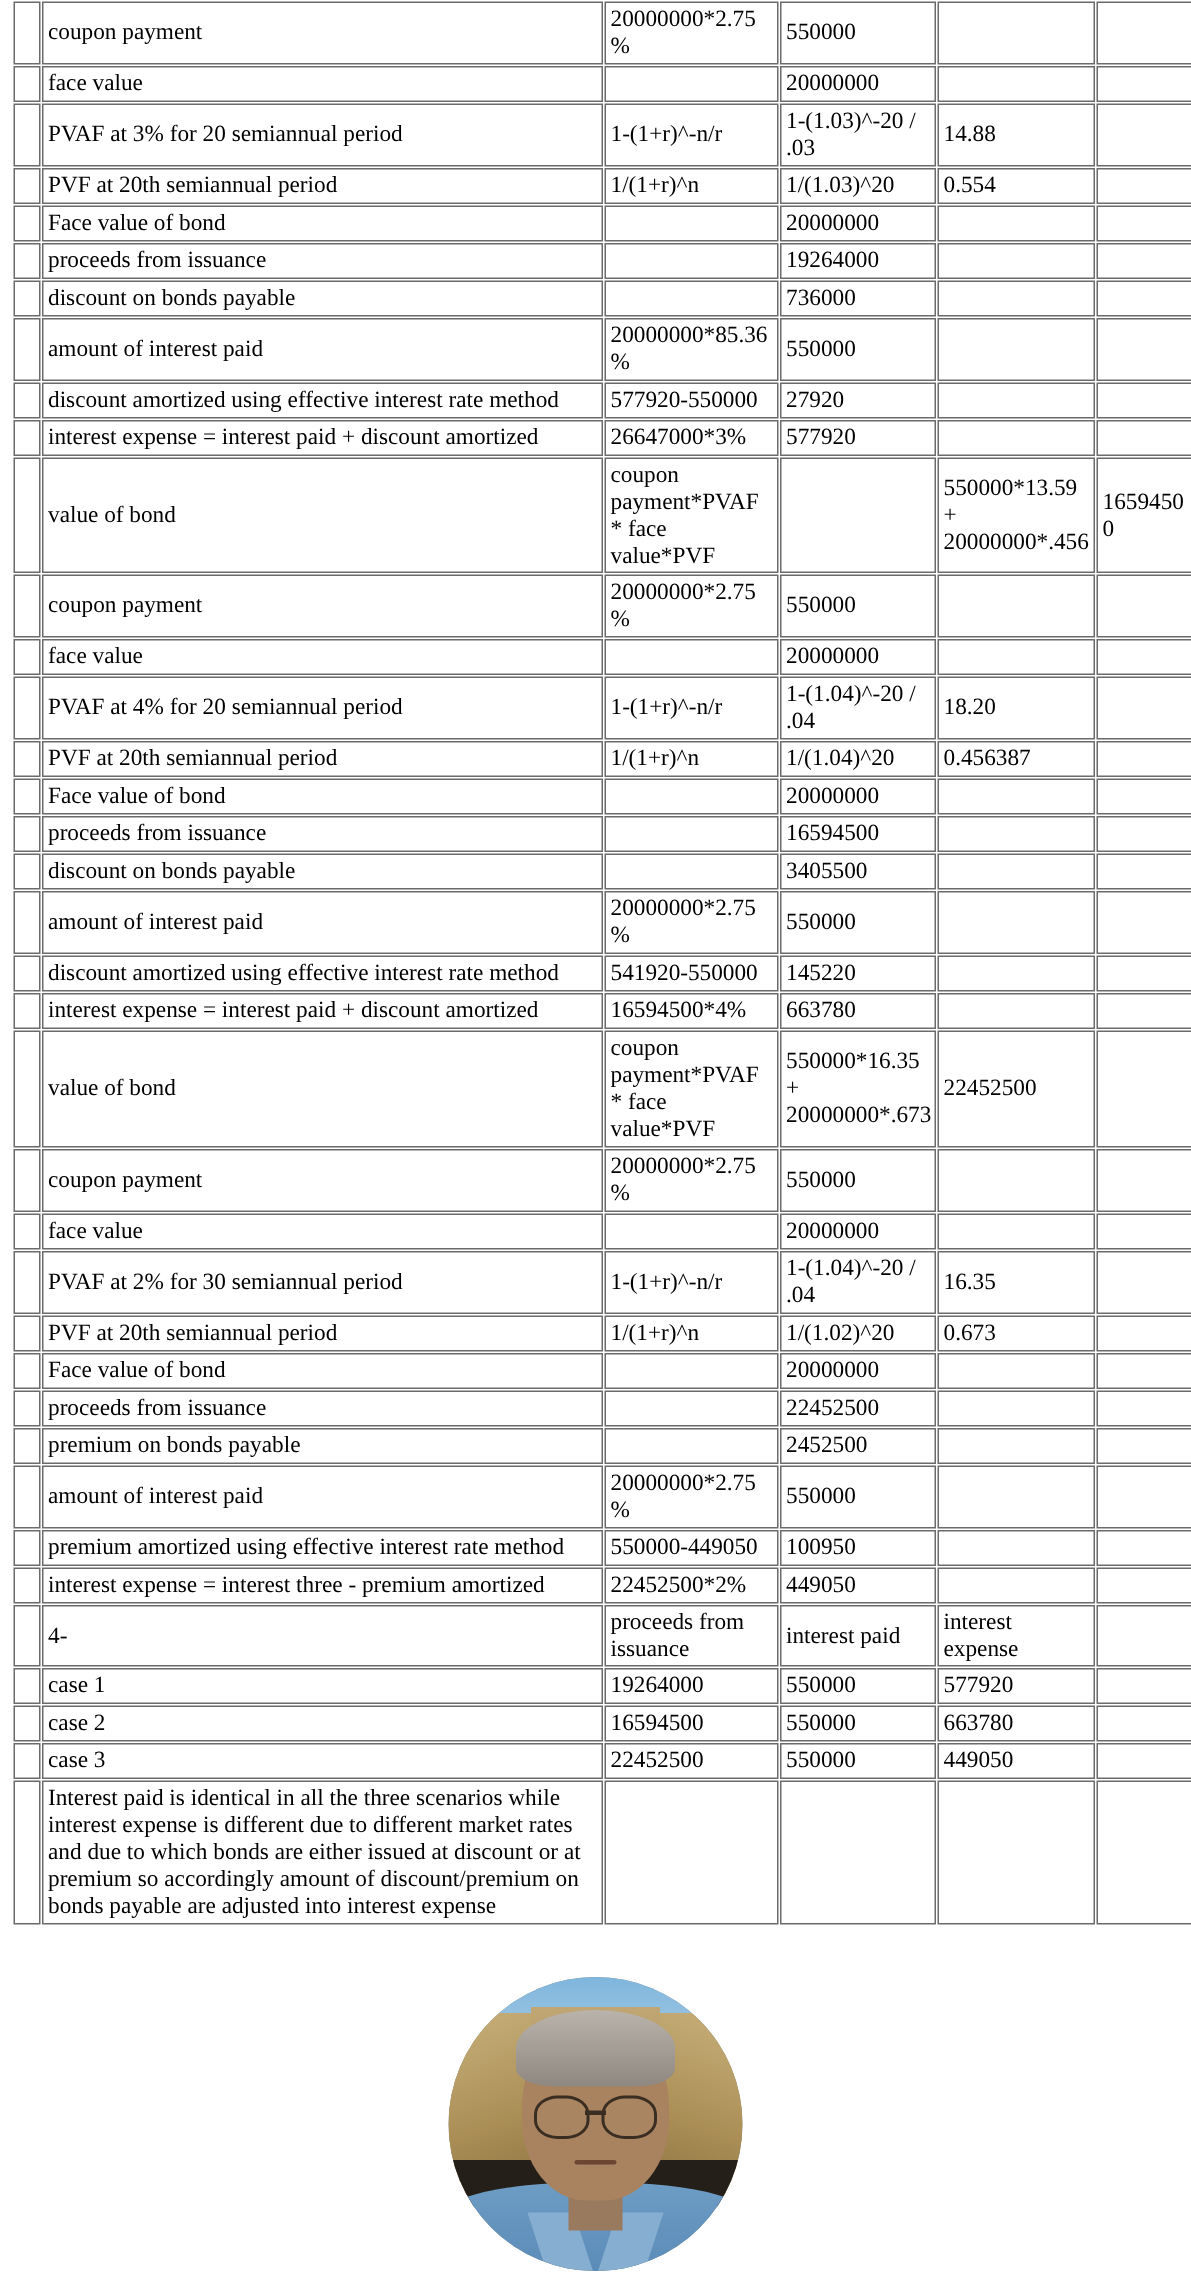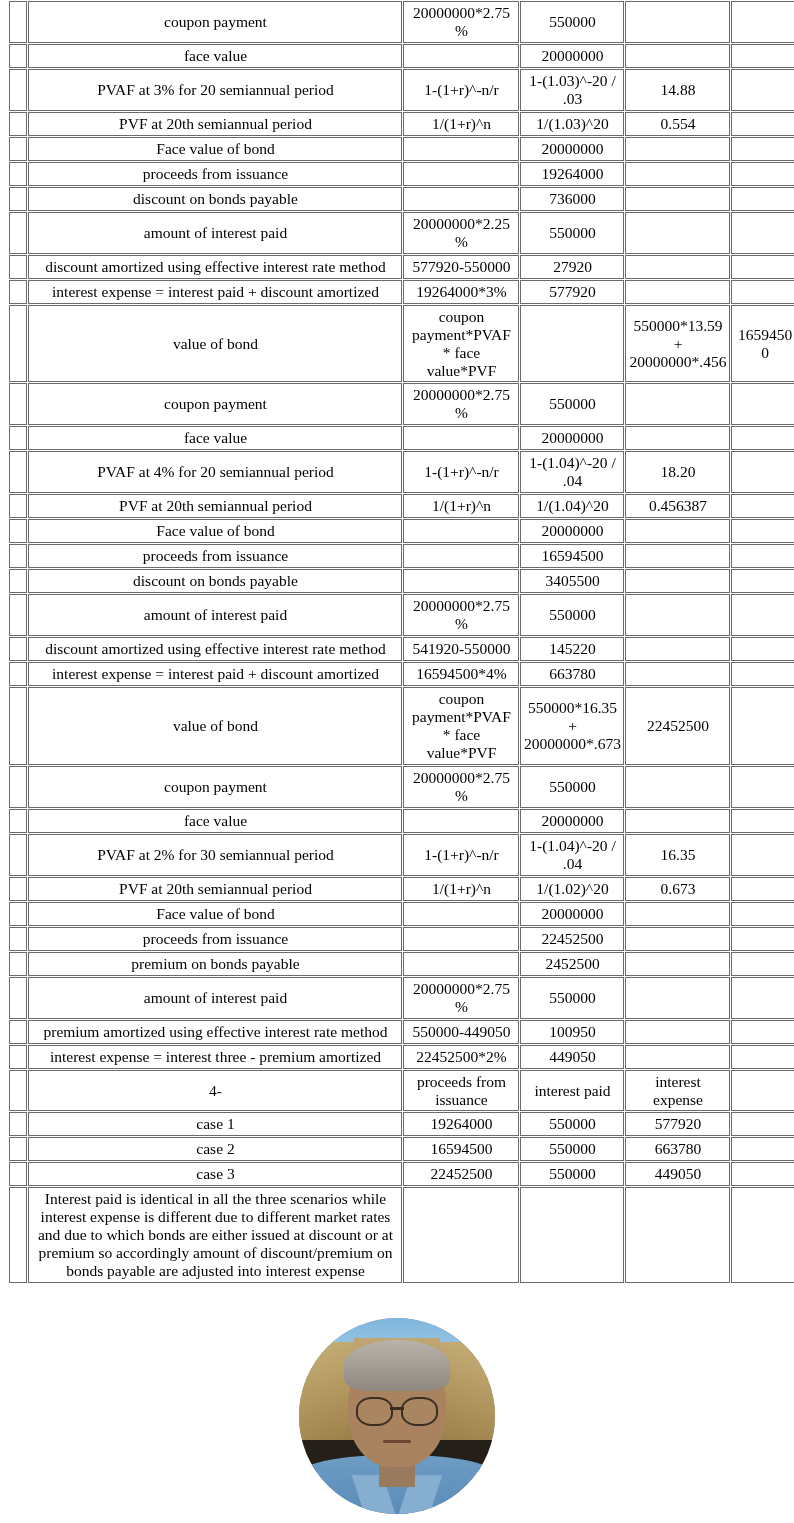--- a/index.html
+++ b/index.html
@@ -12,21 +12,20 @@
     width: 794px;
     font-family: "Liberation Serif", "DejaVu Serif", serif;
     color: #000000;
     overflow-x: hidden;
   }
 
   
   .sheet-wrap {
     width: 794px;
     overflow: hidden;
-    text-align: center;
   }
   table.sheet {
     border-collapse: separate;
     border-spacing: 1px 1px;
     width: 784px;
     margin: 0 0 0 8px;
     table-layout: fixed;
     background: #ffffff;
   }
   table.sheet tbody {
@@ -228,37 +227,37 @@
           <td></td>
           <td>736000</td>
           <td></td>
           <td></td>
         </tr>
       </tbody>
       <tbody class="block">
         <tr>
           <td class="gutter"></td>
           <td>amount of interest paid</td>
-          <td>20000000*2.25%</td>
+          <td>20000000*85.36%</td>
           <td>550000</td>
           <td></td>
           <td></td>
         </tr>
         <tr>
           <td class="gutter"></td>
           <td>discount amortized using effective interest rate method</td>
           <td>577920-550000</td>
           <td>27920</td>
           <td></td>
           <td></td>
         </tr>
         <tr>
           <td class="gutter"></td>
           <td>interest expense = interest paid + discount amortized</td>
-          <td>19264000*3%</td>
+          <td>26647000*3%</td>
           <td>577920</td>
           <td></td>
           <td></td>
         </tr>
       </tbody>
       <tbody class="block">
         <tr>
           <td class="gutter top-al"></td>
           <td class="top-al">value of bond</td>
           <td class="top-al">coupon payment*PVAF * face value*PVF</td>

